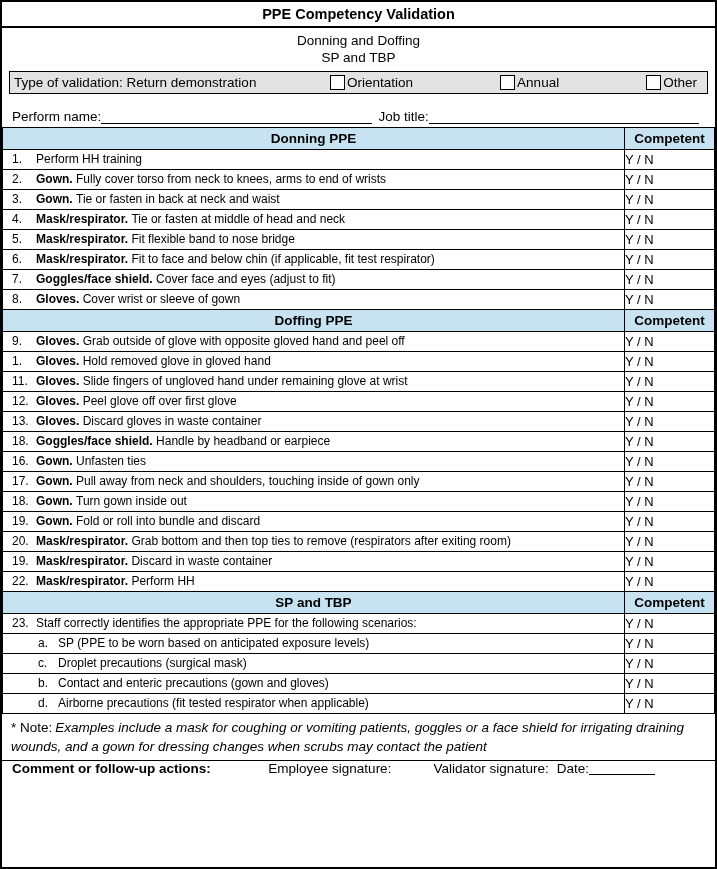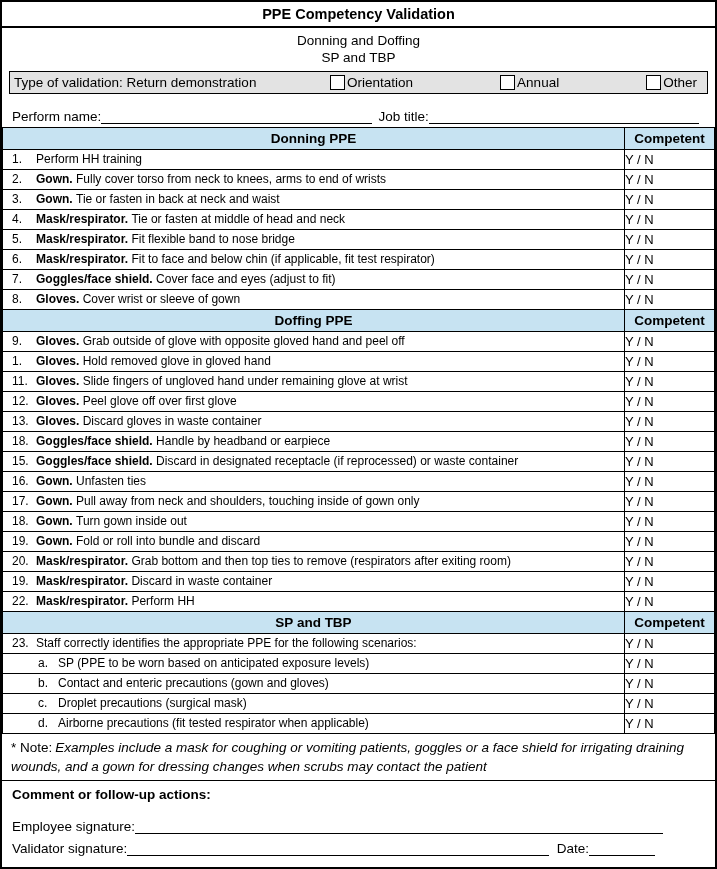--- a/index.html
+++ b/index.html
@@ -32,26 +32,26 @@
     background: var(--hdr, #c7e3f2); font-weight: bold; text-align: center;
     font-size: 13.5px; height: 22px; padding: 0;
   }
   td.item { font-size: 12px; height: 20px; padding: 1px 4px 1px 9px; white-space: nowrap; overflow: hidden; }
   td.item .num { display: inline-block; width: 24px; }
   td.item.indent .num { margin-left: 26px; width: 20px; }
   td.yn { text-align: left; font-size: 13px; }
   .note { padding: 4px 9px 3px; font-size: 13.5px; line-height: 1.45; flex: 0 0 auto; }
   .note .it { font-style: italic; margin-left: 3px; text-align: right; }
   .comment {
-    border-top: 1px solid #000; flex: 1 1 auto; padding: 6px 10px 4px;
-    font-size: 13.5px; display: flex; flex-direction: column; min-height: 0;
+    border-top: 1px solid #000; flex: 1 1 auto; padding: 0 10px 4px;
+    font-size: 13.5px; display: flex; min-height: 0;
   }
   .comment-label { font-weight: bold; }
   .comment-space { flex: 1; }
-  .sig-row { display: flex; align-items: flex-end; margin-bottom: 7px; }
+  .sig-row { display: flex; margin-bottom: 24px; }
   .sig-row .lbl { white-space: nowrap; }
   .sig-line { flex: 1; border-bottom: 1px solid #000; height: 14px; }
   .sig-line.emp { margin-right: 42px; }
   .sig-line.val { margin-right: 8px; }
   .date-line { width: 66px; border-bottom: 1px solid #000; height: 14px; margin-right: 50px; }
 </style>
 </head>
 <body>
 
 <div class="form">
@@ -152,24 +152,20 @@
         </tr>
         <tr>
           <td class="item"><span class="num">13.</span><b>Gloves. </b>Discard gloves in waste container</td>
           <td class="yn">Y / N</td>
         </tr>
         <tr>
           <td class="item"><span class="num">18.</span><b>Goggles/face shield. </b>Handle by headband or earpiece</td>
           <td class="yn">Y / N</td>
         </tr>
         <tr>
-          <td class="item"><span class="num">15.</span><b>Goggles/face shield. </b>Discard in designated receptacle (if reprocessed) or waste container</td>
-          <td class="yn">Y / N</td>
-        </tr>
-        <tr>
           <td class="item"><span class="num">16.</span><b>Gown. </b>Unfasten ties</td>
           <td class="yn">Y / N</td>
         </tr>
         <tr>
           <td class="item"><span class="num">17.</span><b>Gown. </b>Pull away from neck and shoulders, touching inside of gown only</td>
           <td class="yn">Y / N</td>
         </tr>
         <tr>
           <td class="item"><span class="num">18.</span><b>Gown. </b>Turn gown inside out</td>
           <td class="yn">Y / N</td>
@@ -196,25 +192,25 @@
         </tr>
         <tr>
           <td class="item"><span class="num">23.</span>Staff correctly identifies the appropriate PPE for the following scenarios:</td>
           <td class="yn">Y / N</td>
         </tr>
         <tr>
           <td class="item indent"><span class="num">a.</span>SP (PPE to be worn based on anticipated exposure levels)</td>
           <td class="yn">Y / N</td>
         </tr>
         <tr>
+          <td class="item indent"><span class="num">c.</span>Droplet precautions (surgical mask)</td>
+          <td class="yn">Y / N</td>
+        </tr>
+        <tr>
           <td class="item indent"><span class="num">b.</span>Contact and enteric precautions (gown and gloves)</td>
-          <td class="yn">Y / N</td>
-        </tr>
-        <tr>
-          <td class="item indent"><span class="num">c.</span>Droplet precautions (surgical mask)</td>
           <td class="yn">Y / N</td>
         </tr>
         <tr>
           <td class="item indent"><span class="num">d.</span>Airborne precautions (fit tested respirator when applicable)</td>
           <td class="yn">Y / N</td>
         </tr>
       </tbody>
   </table>
 
   <div class="note">

